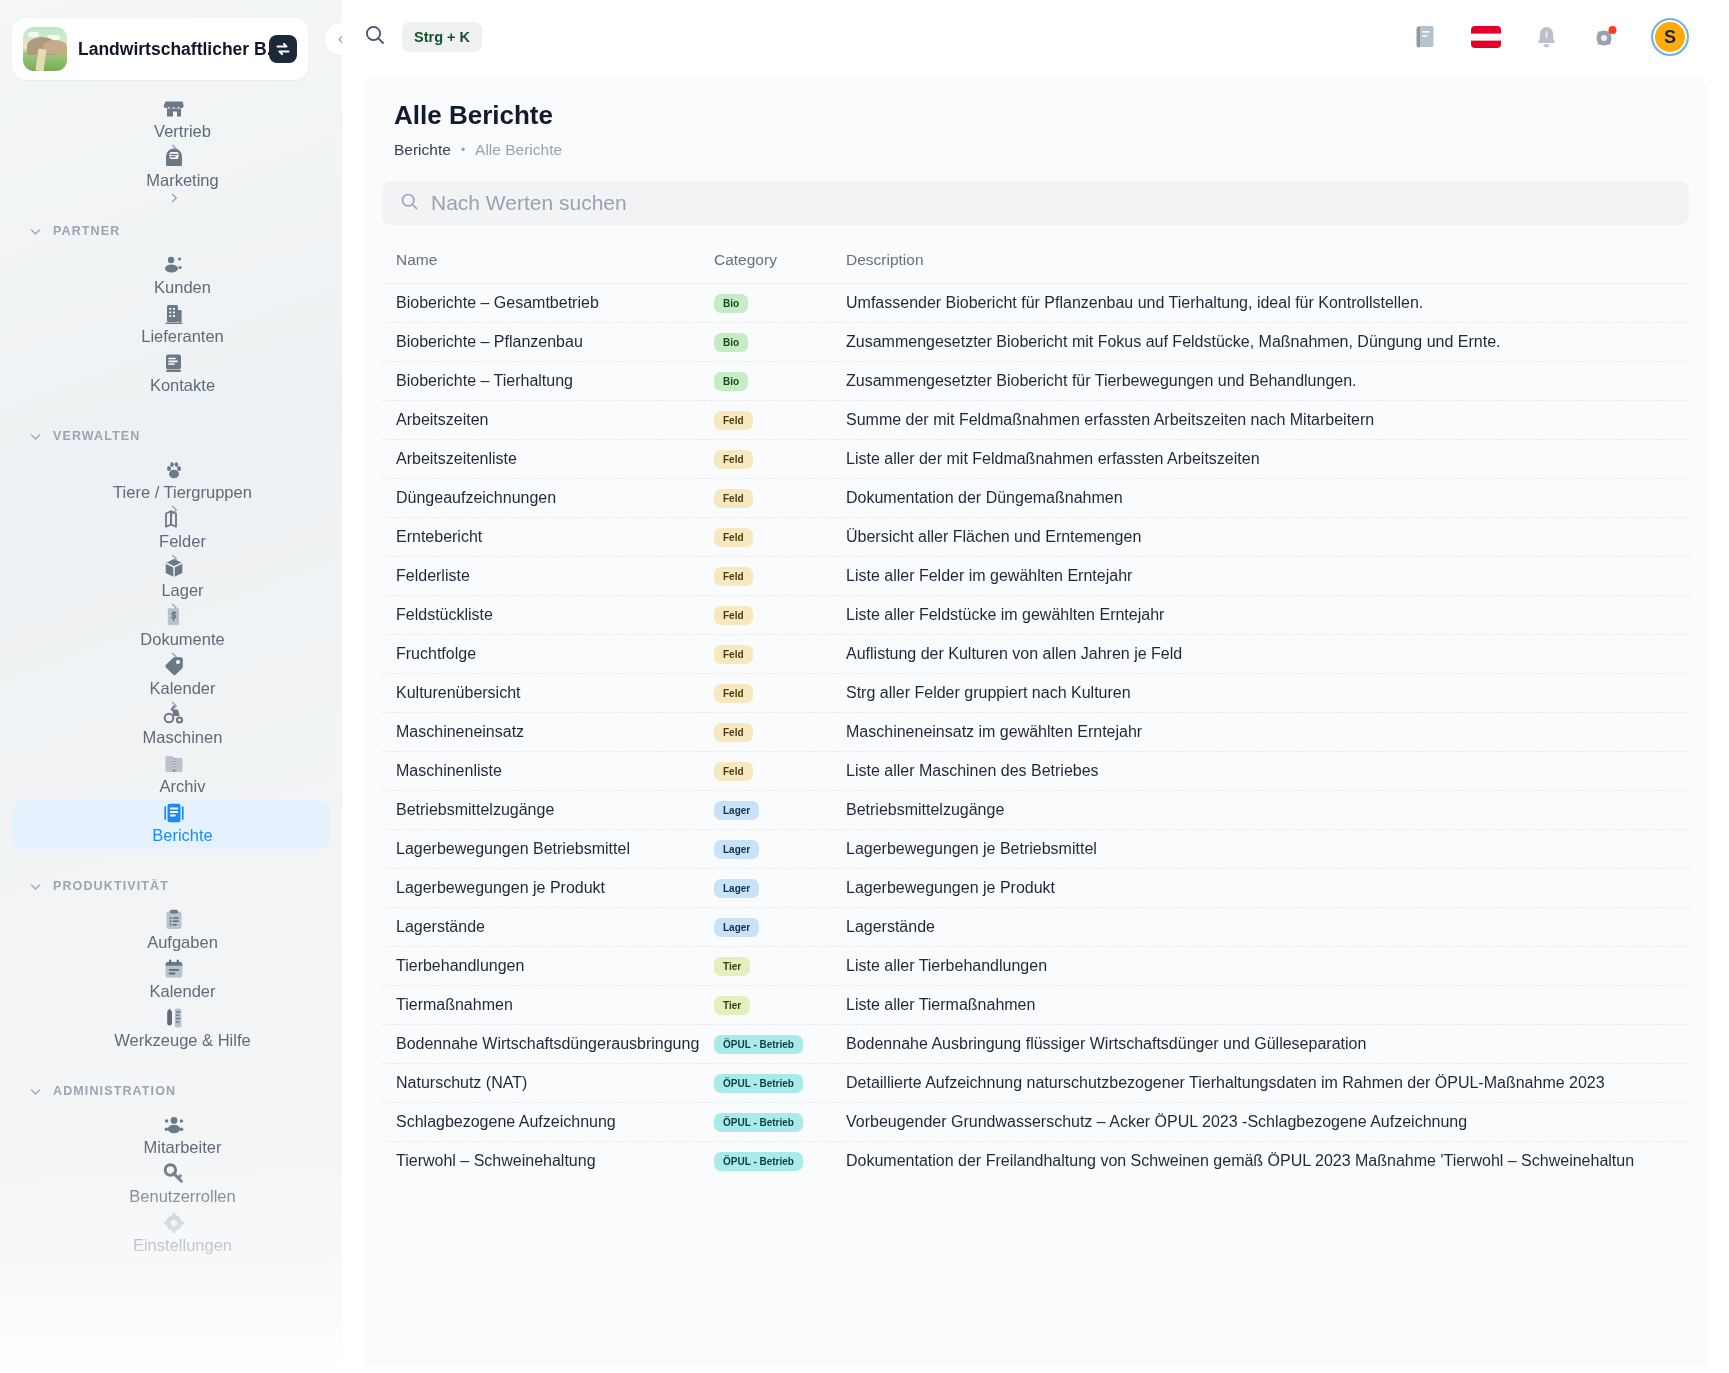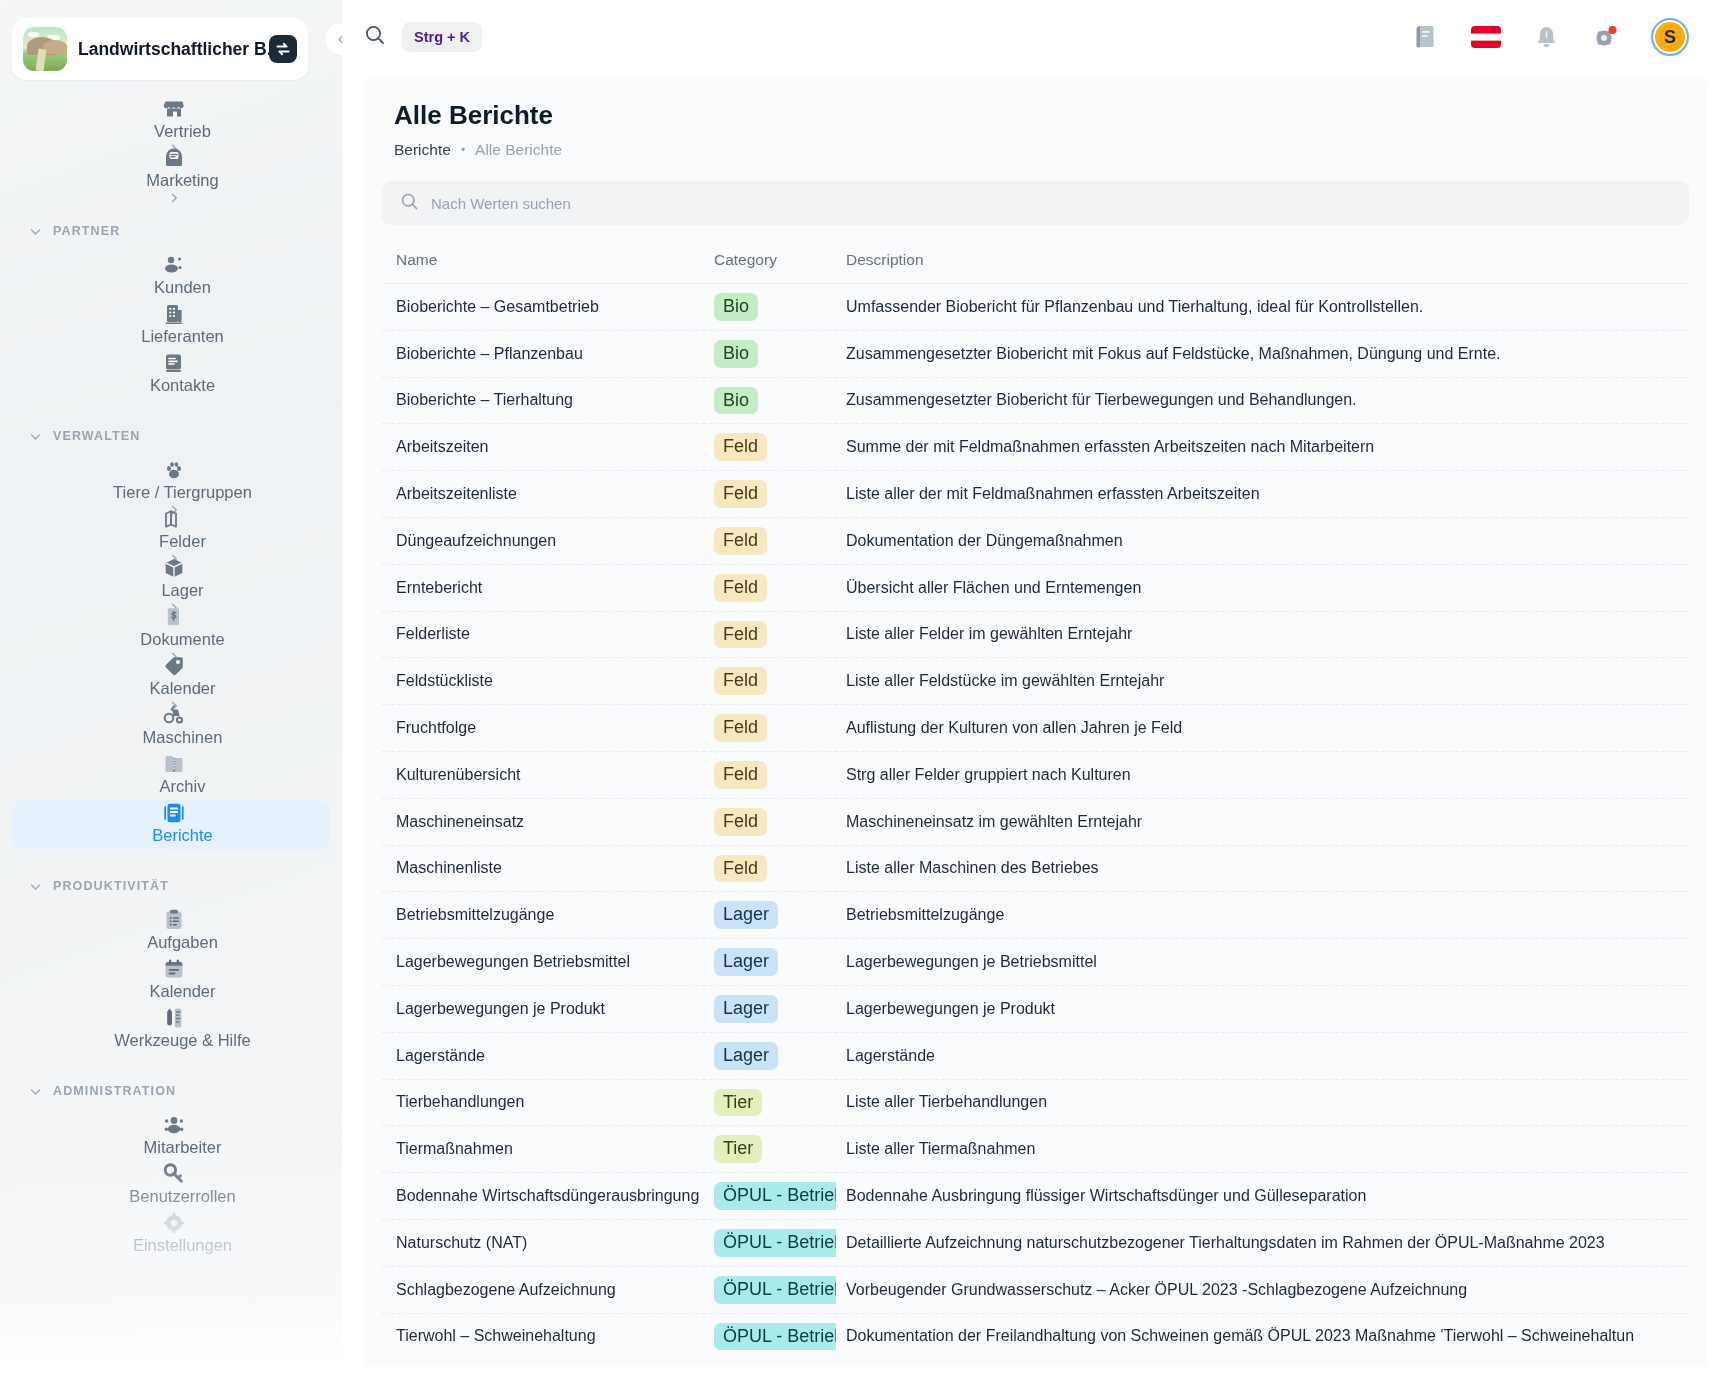--- a/index.html
+++ b/index.html
@@ -83,21 +83,21 @@
 
   
   .main { flex: 1 1 auto; height: 1373px; background: #ffffff; position: relative; }
   .topbar {
     height: 74px; display: flex; align-items: center;
     padding: 0 40px 0 22px; gap: 16px;
   }
   .topbar-search { display:flex; align-items:center; gap:16px; }
   .kbd {
     background: #eef0f2; border-radius: 8px; padding: 7px 12px;
-    font-size: 14.5px; font-weight: 700; color: #4c1d95;
+    font-size: 14.5px; font-weight: 700; color: #14532d;
   }
   .topbar-spacer { flex: 1 1 auto; }
   .topbar-icons { display: flex; align-items: center; gap: 30px; }
   .icon-btn { width: 30px; height: 30px; display:flex; align-items:center; justify-content:center; position: relative; cursor:pointer; }
   .avatar {
     width: 38px; height: 38px; border-radius: 50%;
     background: #ffab0b; color: #1d2939;
     display:flex; align-items:center; justify-content:center;
     font-size: 18px; font-weight: 600;
     border: 2px solid #6cb5f2; box-shadow: 0 0 0 2px #ffffff inset;
@@ -116,21 +116,21 @@
   .crumb-sep { color: #98a2b3; font-size: 12px; }
   .crumb-2 { color: #98a2b3; }
 
   .searchbar {
     margin-top: 22px; height: 44px;
     background: #f1f3f5; border-radius: 9px;
     display: flex; align-items: center; gap: 12px; padding: 0 18px;
   }
   .searchbar input {
     border: none; outline: none; background: transparent;
-    font-size: 15px; color: #475467; width: 100%;
+    font-size: 21px; color: #475467; width: 100%;
     font-family: "Liberation Sans", sans-serif;
   }
   .searchbar input::placeholder { color: #98a2b3; }
 
   table { width: 100%; border-collapse: collapse; margin-top: 18px; table-layout: fixed; }
   th {
     text-align: left; font-size: 15.5px; font-weight: 400; color: #667085;
     padding: 8px 10px 14px 10px;
   }
   th.c-name { width: 322px; padding-left: 14px; }
@@ -139,21 +139,21 @@
   tbody tr { border-top: 1px dashed #e7eaee; height: 38px; }
   tbody tr:first-child { border-top: 1px solid #eceff2; }
   td {
     font-size: 16px; color: #1d2939; padding: 9px 10px;
     white-space: nowrap; overflow: hidden; text-overflow: clip;
   }
   td.c-name { padding-left: 14px; }
   td.c-desc { color: #1d2939; }
   .tag {
     display: inline-block; border-radius: 7px;
-    font-size: 18px; font-weight: 400; padding: 4px 9px;
+    font-size: 10px; font-weight: 700; padding: 4px 9px;
     line-height: 1.1;
   }
   .tag-bio   { background:#c6ecc6; color:#1a4a1a; }
   .tag-feld  { background:#f6e9bf; color:#4a3a12; }
   .tag-lager { background:#c9e2f8; color:#12324f; }
   .tag-tier  { background:#e3f0bd; color:#2f4410; }
   .tag-opul  { background:#a8ebea; color:#0c3f3f; }
 </style>
 </head>
 <body>

